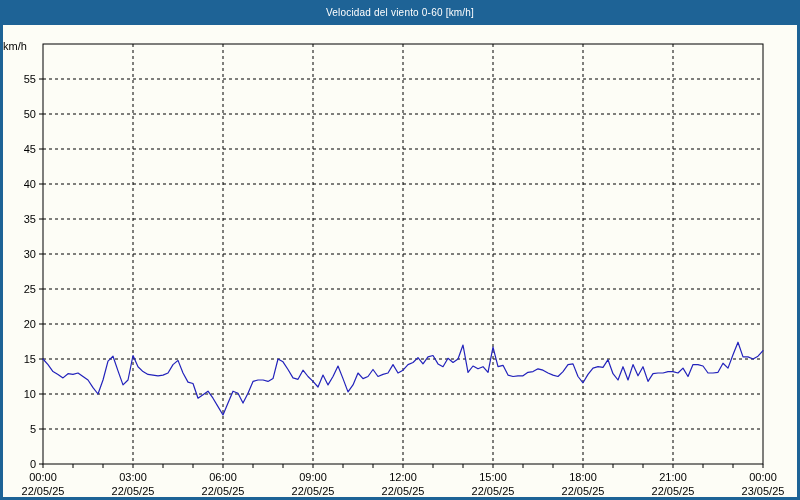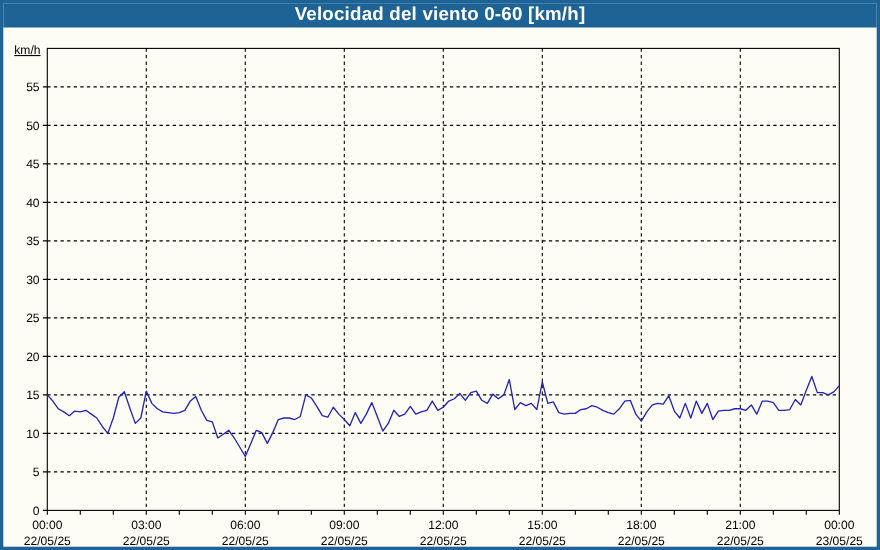--- a/index.html
+++ b/index.html
@@ -11,25 +11,25 @@
     border:3px solid #1e6396;
     font-family:"Liberation Sans", sans-serif;
     overflow:hidden;
   }
   .titlebar{
     position:absolute;left:-3px;top:-3px;right:-3px;height:25px;
     background:#1e6396;
     display:flex;align-items:center;justify-content:center;
   }
   .titlebar span{
-    color:#ffffff;font-size:17px;font-weight:bold;letter-spacing:0.2px;
+    color:#ffffff;font-size:10px;font-weight:normal;letter-spacing:0.2px;
   }
   .unit-label{
-    position:absolute;left:10px;top:37px;
-    font-size:11px;color:#000;text-decoration:underline;
+    position:absolute;left:0;top:37px;
+    font-size:11px;color:#000;
   }
   svg.chart{position:absolute;left:0;top:22px;}
   text{font-family:"Liberation Sans", sans-serif;}
 </style>
 </head>
 <body>
 
 <div class="window" style="background: rgb(253, 253, 246); border-color: rgb(30, 99, 150);">
   <div class="titlebar" style="background: rgb(30, 99, 150);">
     <span style="color: rgb(255, 255, 255);">Velocidad del viento 0-60 [km/h]</span>

